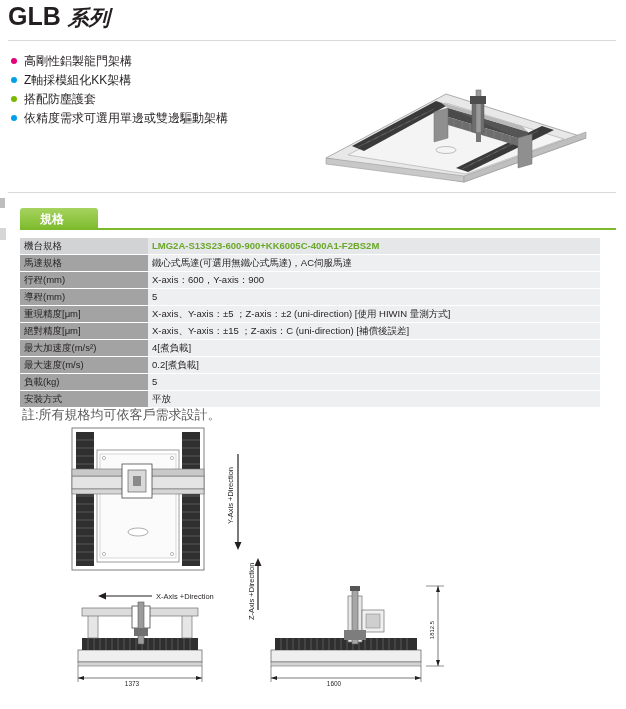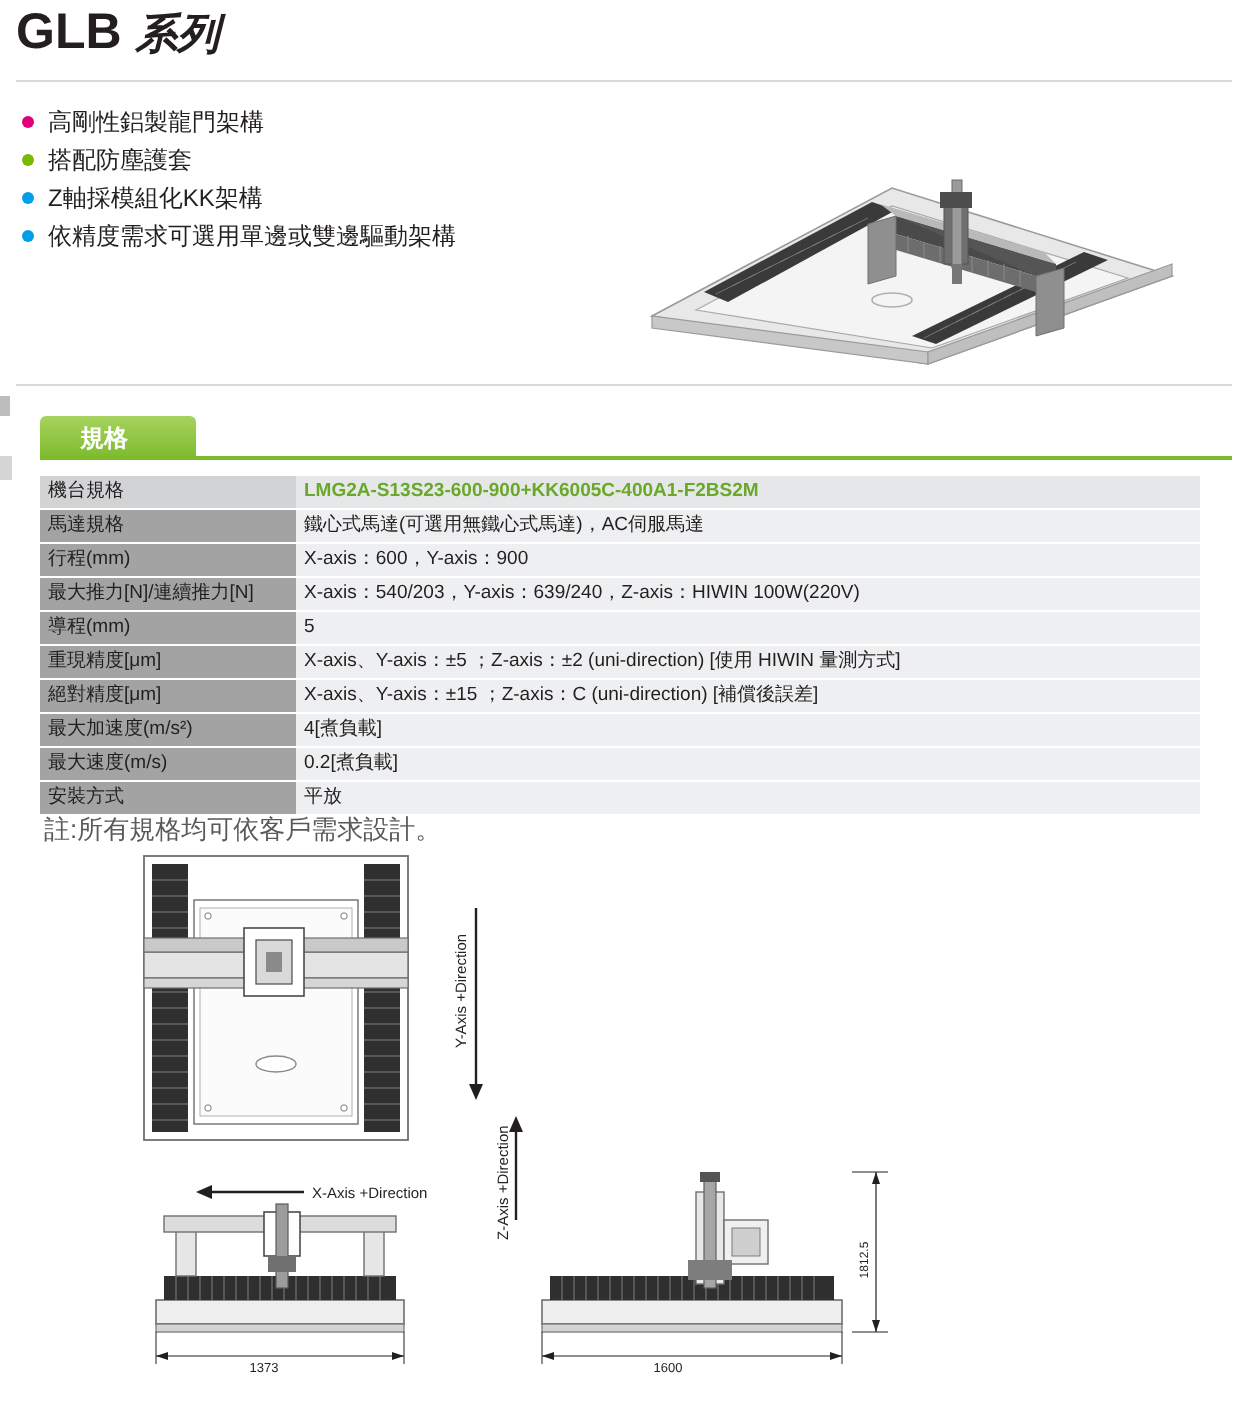--- a/index.html
+++ b/index.html
@@ -202,26 +202,26 @@
     <span class="series">系列</span>
   </div>
   <div class="title-rule"></div>
 
   <div class="features">
     <div class="feature">
       <span class="bullet b0"></span>
       <span>高剛性鋁製龍門架構</span>
     </div>
     <div class="feature">
+      <span class="bullet b2"></span>
+      <span>Z軸採模組化KK架構</span>
+    </div>
+    <div class="feature">
       <span class="bullet b1"></span>
       <span>搭配防塵護套</span>
-    </div>
-    <div class="feature">
-      <span class="bullet b2"></span>
-      <span>Z軸採模組化KK架構</span>
     </div>
     <div class="feature">
       <span class="bullet b3"></span>
       <span>依精度需求可選用單邊或雙邊驅動架構</span>
     </div>
   </div>
 
   <div class="hero">
     <svg width="320" height="140" viewBox="0 0 320 140" xmlns="http://www.w3.org/2000/svg">
       <defs>
@@ -311,42 +311,42 @@
       </tr>
       <tr>
         <td class="k">馬達規格</td>
         <td class="v">鐵心式馬達(可選用無鐵心式馬達)，AC伺服馬達</td>
       </tr>
       <tr>
         <td class="k">行程(mm)</td>
         <td class="v">X-axis：600，Y-axis：900</td>
       </tr>
       <tr>
-        <td class="k">最大推力[N]/連續推力[N]</td>
-        <td class="v">X-axis：540/203，Y-axis：639/240，Z-axis：HIWIN 100W(220V)</td>
-      </tr>
-      <tr>
         <td class="k">導程(mm)</td>
         <td class="v">5</td>
       </tr>
       <tr>
         <td class="k">重現精度[μm]</td>
         <td class="v">X-axis、Y-axis：±5 ；Z-axis：±2 (uni-direction) [使用 HIWIN 量測方式]</td>
       </tr>
       <tr>
         <td class="k">絕對精度[μm]</td>
         <td class="v">X-axis、Y-axis：±15 ；Z-axis：C (uni-direction) [補償後誤差]</td>
       </tr>
       <tr>
         <td class="k">最大加速度(m/s²)</td>
         <td class="v">4[煮負載]</td>
       </tr>
       <tr>
         <td class="k">最大速度(m/s)</td>
         <td class="v">0.2[煮負載]</td>
+      </tr>
+      <tr>
+        <td class="k">負載(kg)</td>
+        <td class="v">5</td>
       </tr>
       <tr>
         <td class="k">安裝方式</td>
         <td class="v">平放</td>
       </tr>
     </tbody>
   </table>
 
   <div class="spec-note">註:所有規格均可依客戶需求設計。</div>
 

